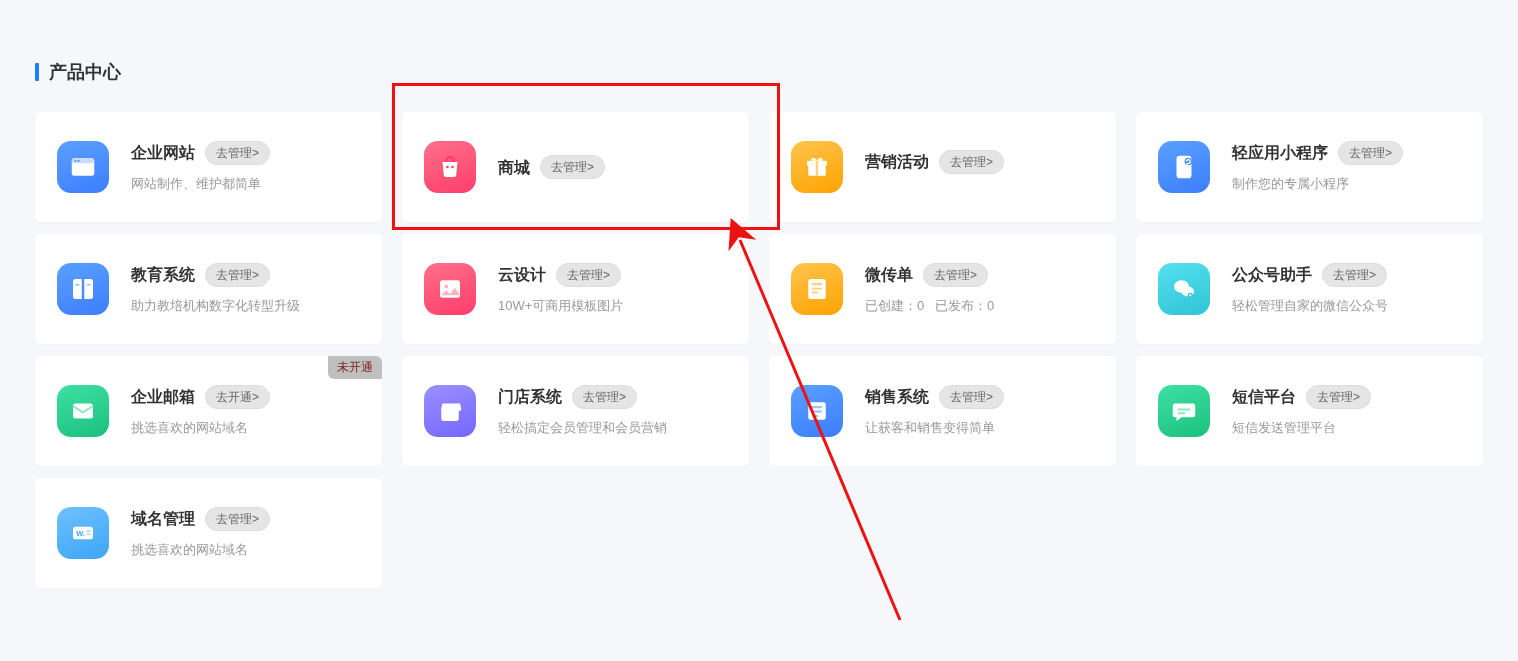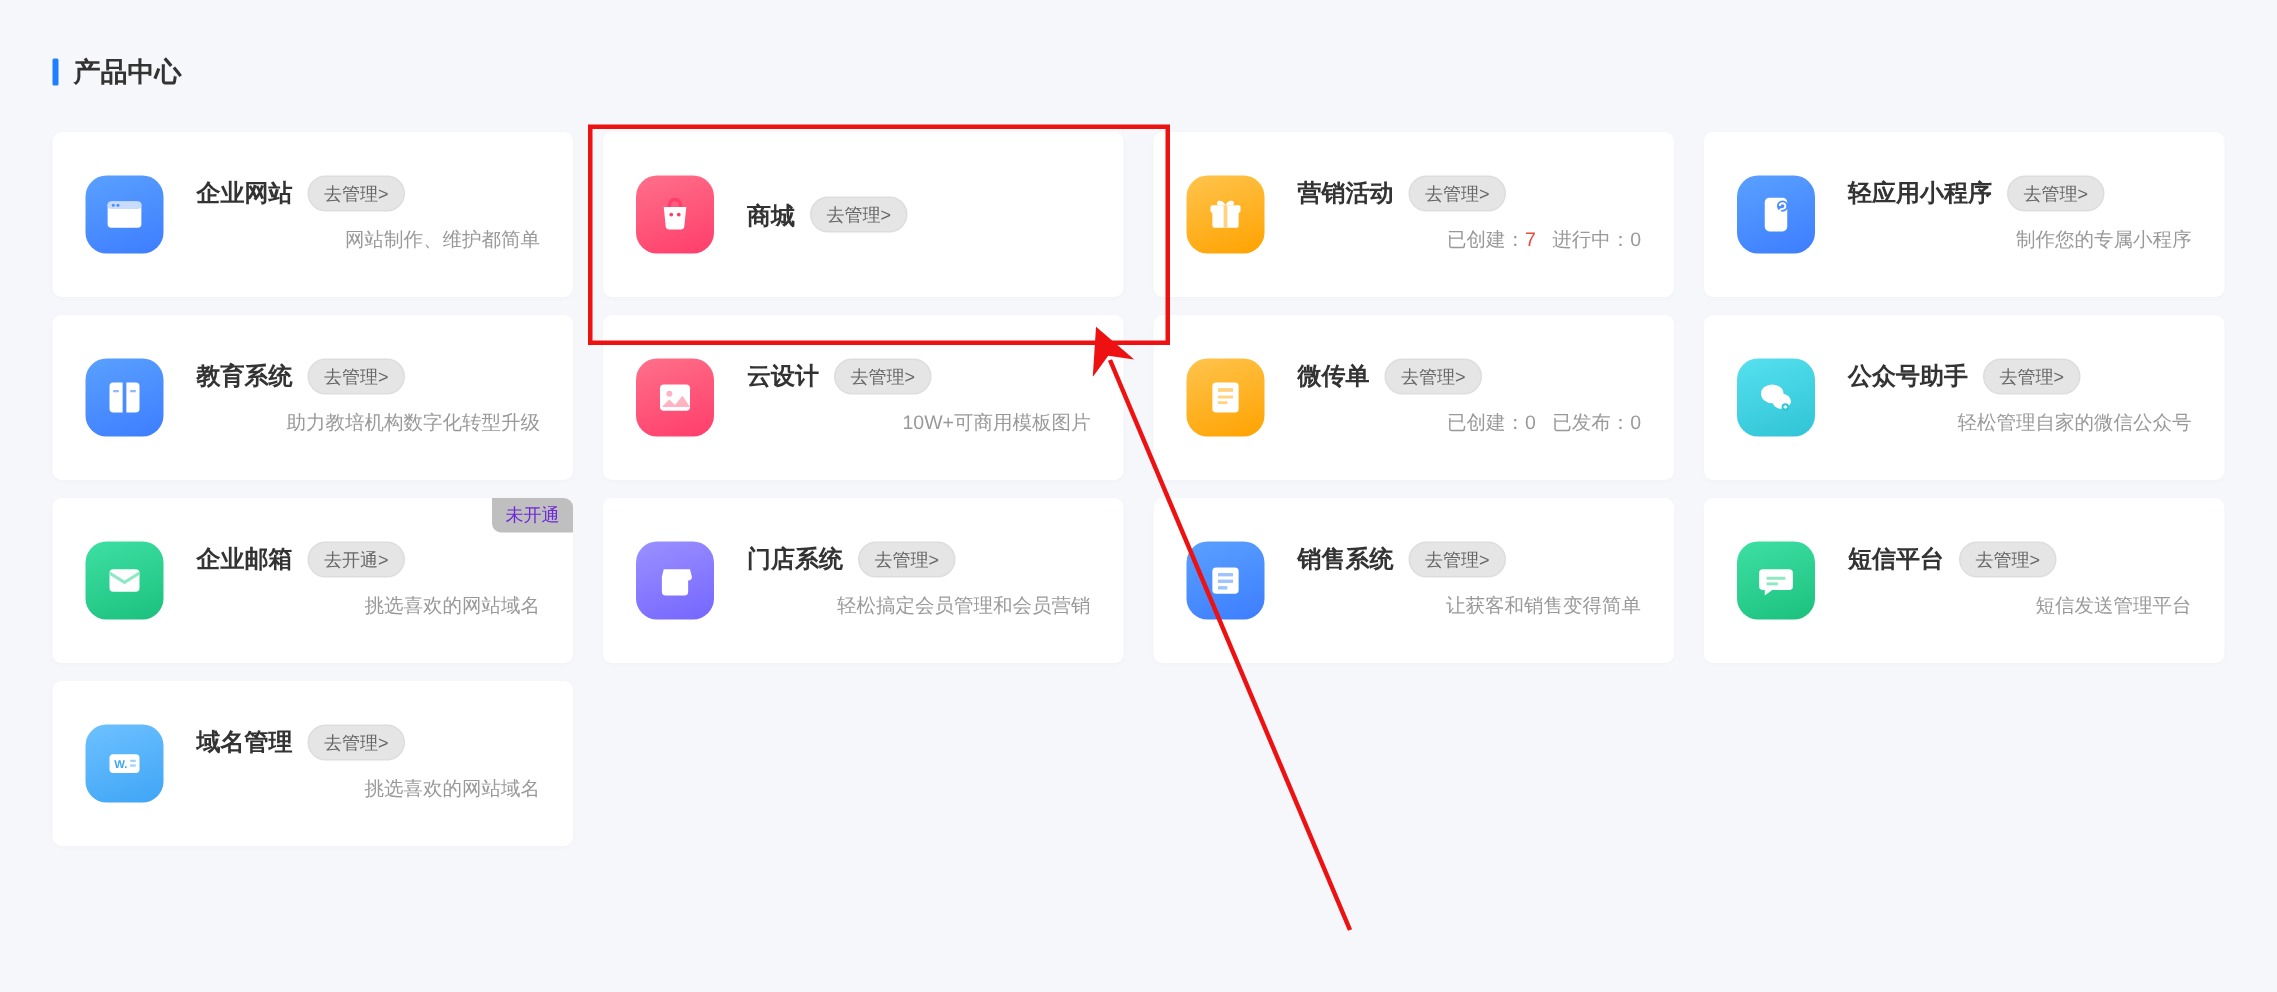--- a/index.html
+++ b/index.html
@@ -4,21 +4,21 @@
 <style>
   * { box-sizing: border-box; margin: 0; padding: 0; }
   body {
     font-family: -apple-system, BlinkMacSystemFont, "PingFang SC", "Microsoft YaHei", sans-serif;
     background: #f5f7fa;
     width: 1518px;
     height: 661px;
     position: relative;
   }
   .page {
-    padding: 36px 35px 30px 35px;
+    padding: 60px 35px 30px 35px;
   }
   .section-title {
     display: flex;
     align-items: center;
     font-size: 18px;
     font-weight: 600;
     color: #333;
     margin-bottom: 28px;
   }
   .section-title .bar {
@@ -72,29 +72,28 @@
     color: #666;
     font-size: 12px;
     padding: 2px 10px;
     border-radius: 12px;
     cursor: pointer;
     line-height: 18px;
   }
   .card .desc {
     font-size: 13px;
     color: #999;
-    text-align: right;
   }
   .card .desc .highlight { color: #e74c3c; }
   .tag {
     position: absolute;
     top: 0;
     right: 0;
     background: #bfbfbf;
-    color: #6d28d9;
+    color: #7f1d1d;
     font-size: 12px;
     padding: 3px 9px;
     border-radius: 0 6px 0 6px;
   }
   
   .anno-box {
     position: absolute;
     border: 3px solid #e11;
     pointer-events: none;
   }
@@ -156,23 +155,20 @@
             <rect x="5" y="10" width="14" height="9" rx="1" fill="#fff"></rect>
             <rect x="4" y="7" width="16" height="4" rx="1" fill="#fff"></rect>
             <rect x="11" y="7" width="2" height="12" fill="#ffd380"></rect>
             <path d="M12 7c-2-4-6-2-4 0h4zM12 7c2-4 6-2 4 0h-4z" fill="#fff"></path>
           </svg>
       </div>
       <div class="body">
         <div class="title-row">
           <span class="title">营销活动</span>
           <button class="btn">去管理&gt;</button>
-        </div>
-        <div class="desc">
-          <span>已创建：</span><span class="highlight">7</span><span style="white-space:pre;">   进行中：</span><span>0</span>
         </div>
       </div>
     </div>
 
     <div class="card">
       <div class="icon-wrap" style="background:linear-gradient(160deg,#5aa0ff,#3d7dff);">
         <svg class="icon" viewBox="0 0 24 24" fill="none">
             <rect x="6" y="3" width="12" height="18" rx="2.5" fill="#fff"></rect>
             <circle cx="15.5" cy="7.5" r="3" fill="#4d8cff"></circle>
             <path d="M14 7.5a1.5 1.5 0 1 1 1.5 1.5 1.5 1.5 0 1 0 1.5 1.5" stroke="#fff" stroke-width="1" fill="none"></path>

